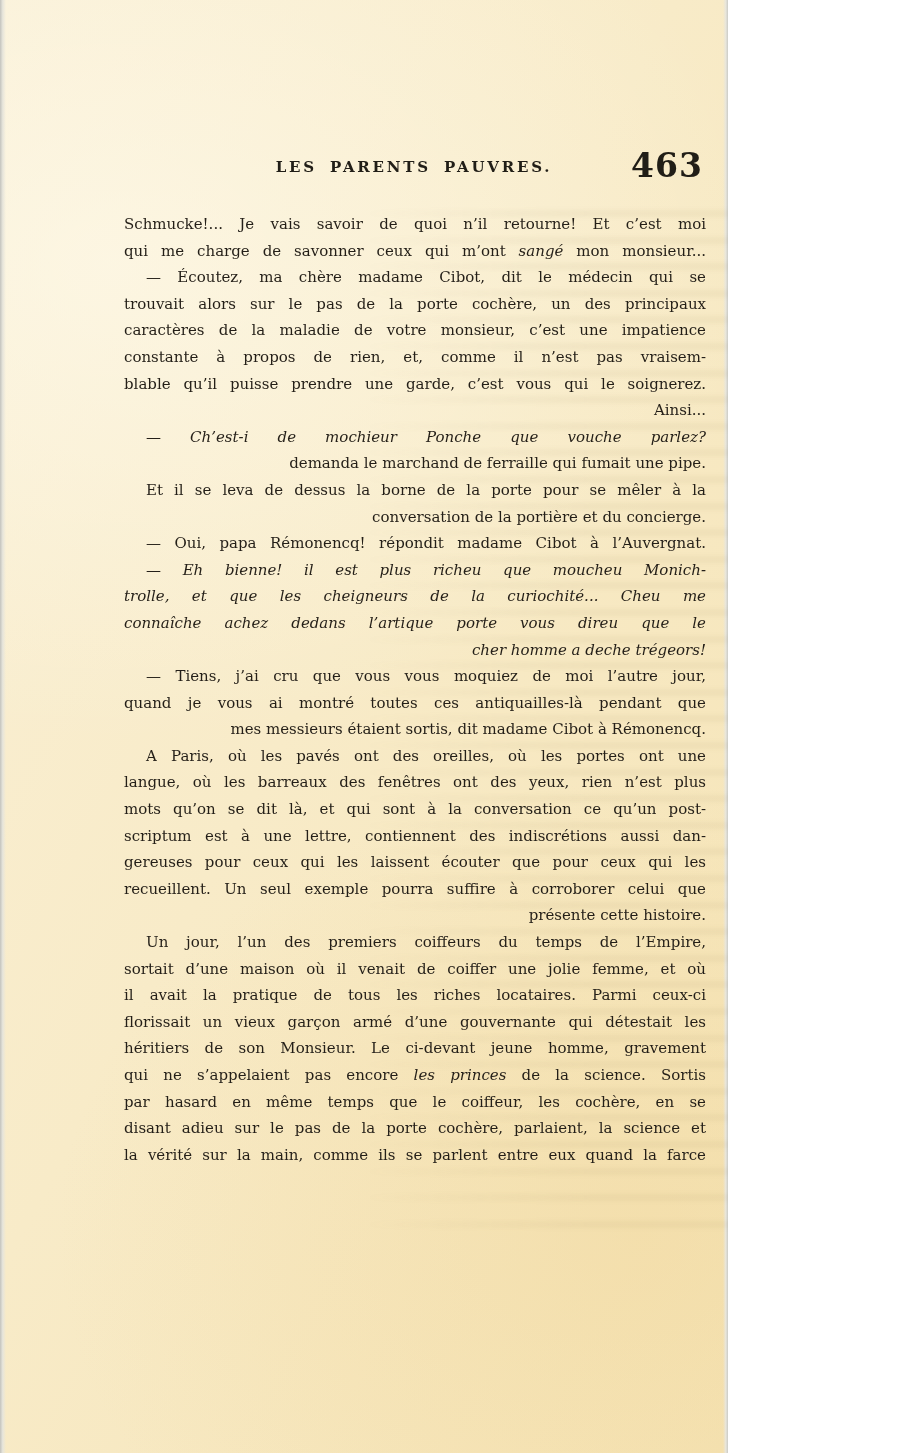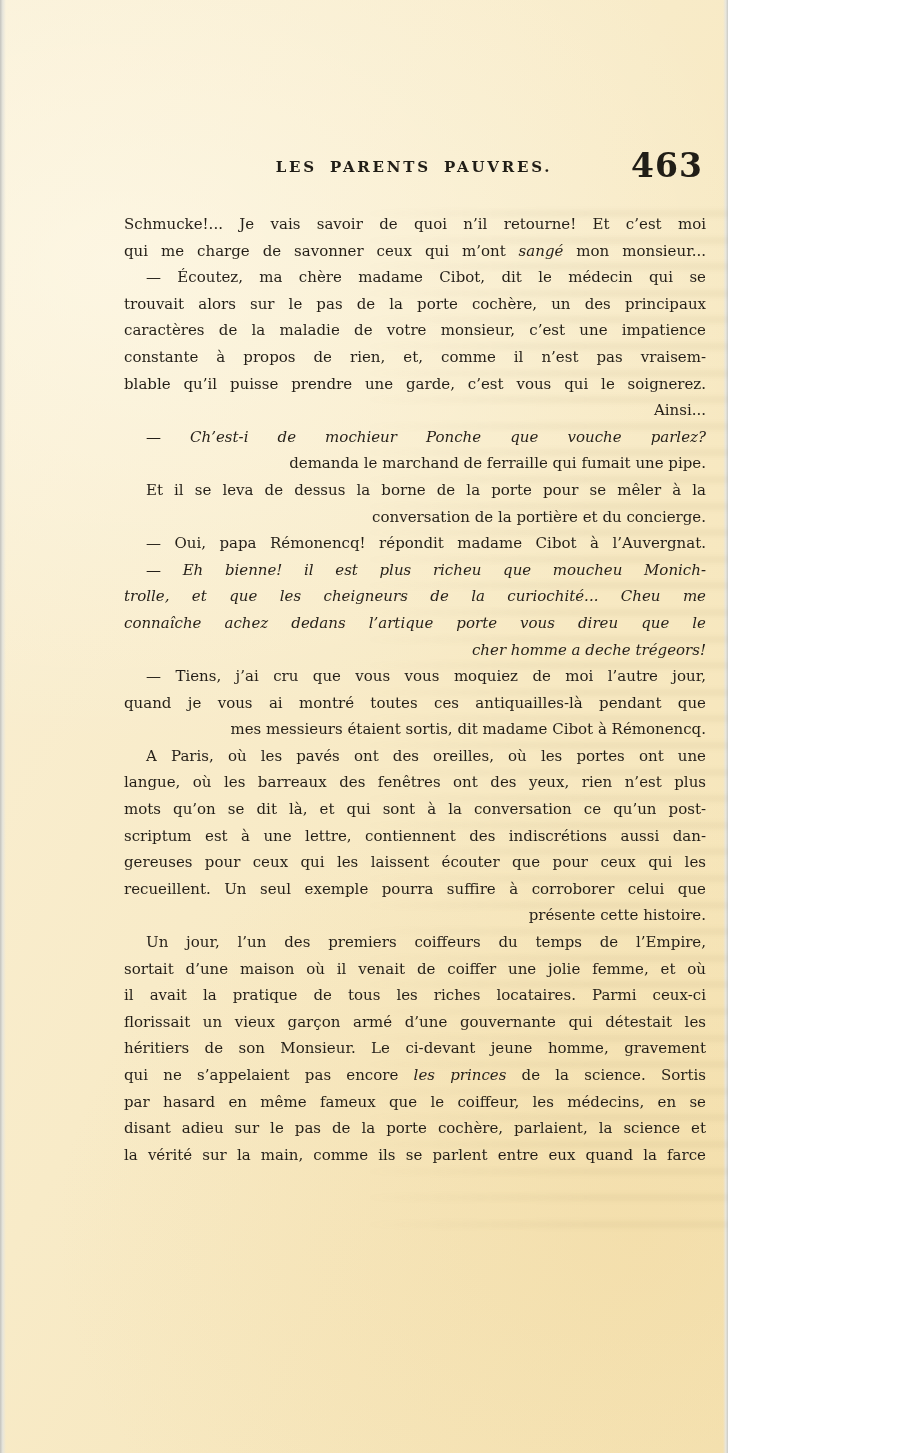--- a/index.html
+++ b/index.html
@@ -108,17 +108,17 @@
       <div class="line just"><span>scriptum est à une lettre, contiennent des indiscrétions aussi dan-</span></div>
       <div class="line just"><span>gereuses pour ceux qui les laissent écouter que pour ceux qui les</span></div>
       <div class="line just"><span>recueillent. Un seul exemple pourra suffire à corroborer celui que</span></div>
       <div class="line"><span>présente cette histoire.</span></div>
       <div class="line indent just"><span>Un jour, l’un des premiers coiffeurs du temps de l’Empire,</span></div>
       <div class="line just"><span>sortait d’une maison où il venait de coiffer une jolie femme, et où</span></div>
       <div class="line just"><span>il avait la pratique de tous les riches locataires. Parmi ceux-ci</span></div>
       <div class="line just"><span>florissait un vieux garçon armé d’une gouvernante qui détestait les</span></div>
       <div class="line just"><span>héritiers de son Monsieur. Le ci-devant jeune homme, gravement</span></div>
       <div class="line just"><span>qui ne s’appelaient pas encore </span><span class="it">les princes</span><span> de la science. Sortis</span></div>
-      <div class="line just"><span>par hasard en même fameux que le coiffeur, les médecins, en se</span></div>
+      <div class="line just"><span>par hasard en même temps que le coiffeur, les cochère, en se</span></div>
       <div class="line just"><span>disant adieu sur le pas de la porte cochère, parlaient, la science et</span></div>
       <div class="line just"><span>la vérité sur la main, comme ils se parlent entre eux quand la farce</span></div>
     </div>
 </div>
 
 </body></html>

